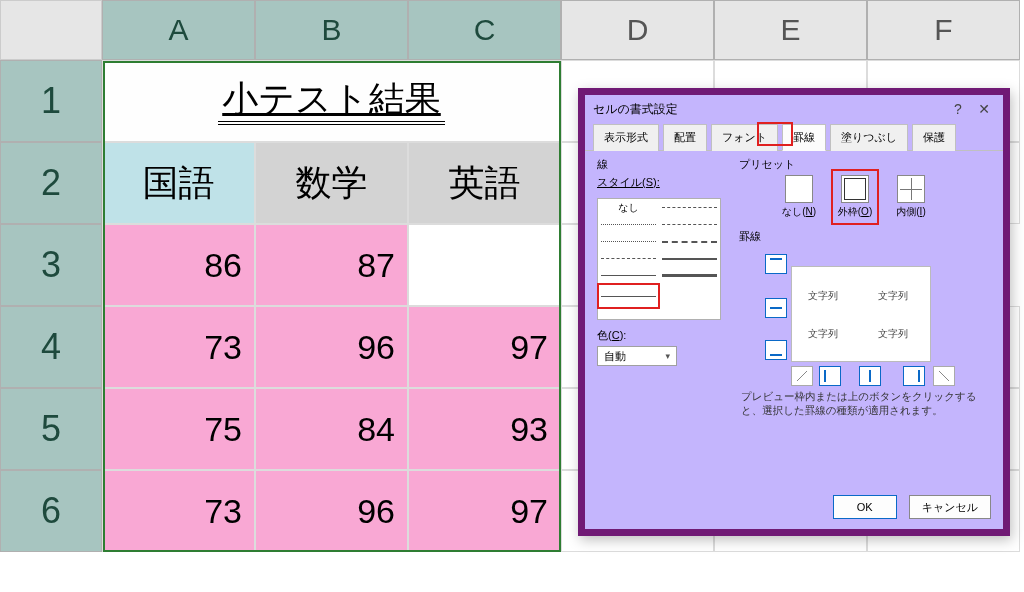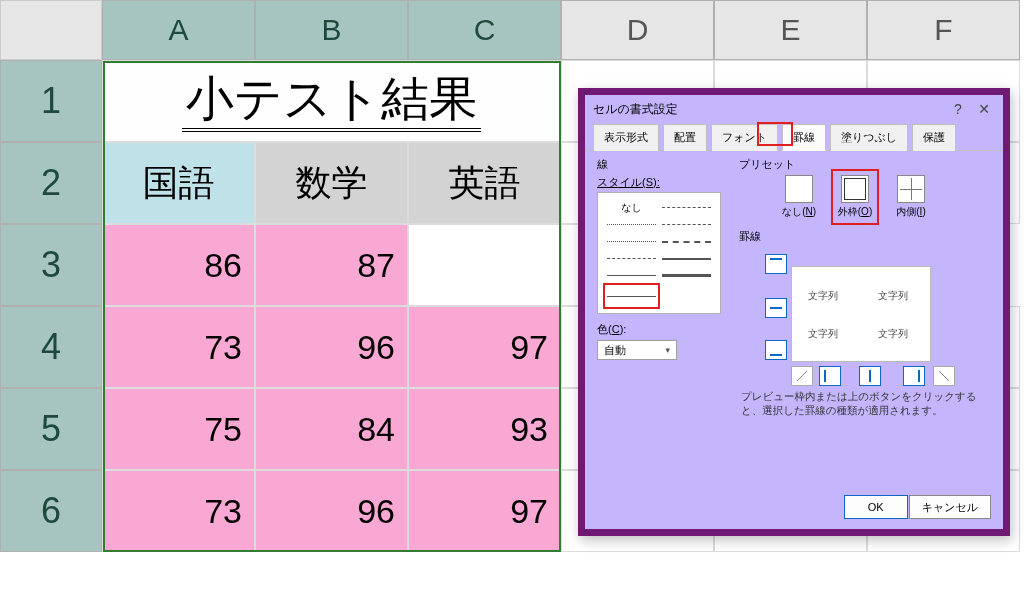--- a/index.html
+++ b/index.html
@@ -76,24 +76,25 @@
   .cell.colE { width: 153px; }
   .cell.colF { width: 153px; }
 
   .title-cell {
     width: 459px; 
     justify-content: center;
     background: #fefefe;
     position: relative;
   }
   .title-text {
-    font-size: 48px;
+    font-size: 36px;
     border-bottom: 4px double #000;
     padding: 0 4px;
     line-height: 1.2;
+    text-decoration: underline;
   }
   .hdr2 {
     background: #d3d3d3;
     justify-content: center;
     font-size: 36px;
   }
   .hdr2.kokugo { background: #bfe2e8; }
 
   .sel-outline {
     position: absolute;
@@ -161,30 +162,30 @@
   }
   .dlg-body {
     padding: 6px 12px 12px 12px;
     display: flex;
     gap: 18px;
   }
   .group-title { font-size: 11px; margin-bottom: 3px; }
   .line-group { width: 124px; }
   .style-label { font-size: 11px; text-decoration: underline; }
   .style-box {
-    margin-top: 2px;
+    margin-top: 8px;
     width: 124px;
     height: 122px;
     background: #fff;
     border: 1px solid #b0b0b0;
     display: grid;
     grid-template-columns: 1fr 1fr;
     grid-auto-rows: 17px;
     gap: 0px;
-    padding: 6px;
+    padding: 0;
   }
   .ls-cell {
     display: flex;
     align-items: center;
     justify-content: center;
     padding: 0 3px;
   }
   .ls-none-text { font-size: 10px; }
   .ls-line {
     width: 100%; height: 0;
@@ -296,21 +297,21 @@
 
   .hint {
     font-size: 10.5px;
     margin: 14px 2px 0 2px;
     color: #333;
   }
 
   .dlg-buttons {
     position: absolute;
     right: 12px; bottom: 10px;
-    display: flex; gap: 1px;
+    display: flex; gap: 12px;
   }
   .btn {
     min-width: 64px;
     height: 24px;
     border: 1px solid #888;
     background: #fdfdfd;
     font-size: 11px;
     display:flex; align-items:center; justify-content:center;
     padding: 0 12px;
   }

